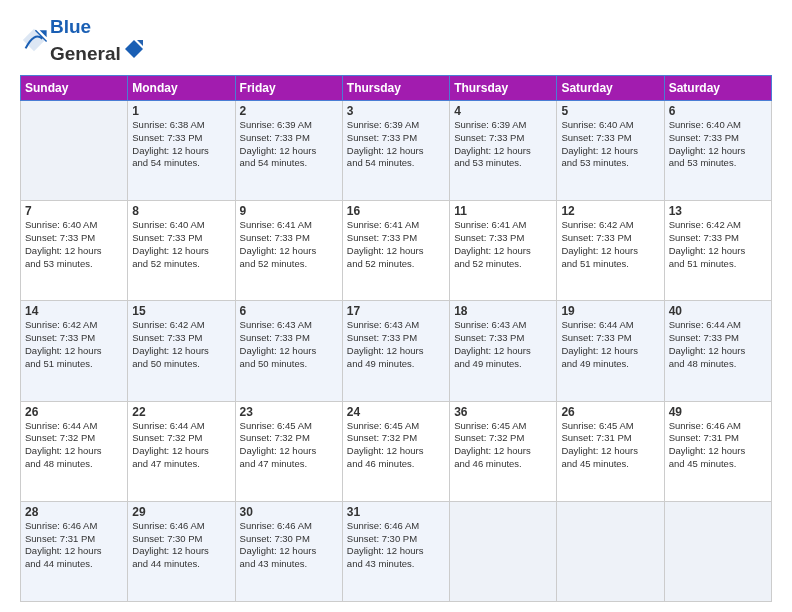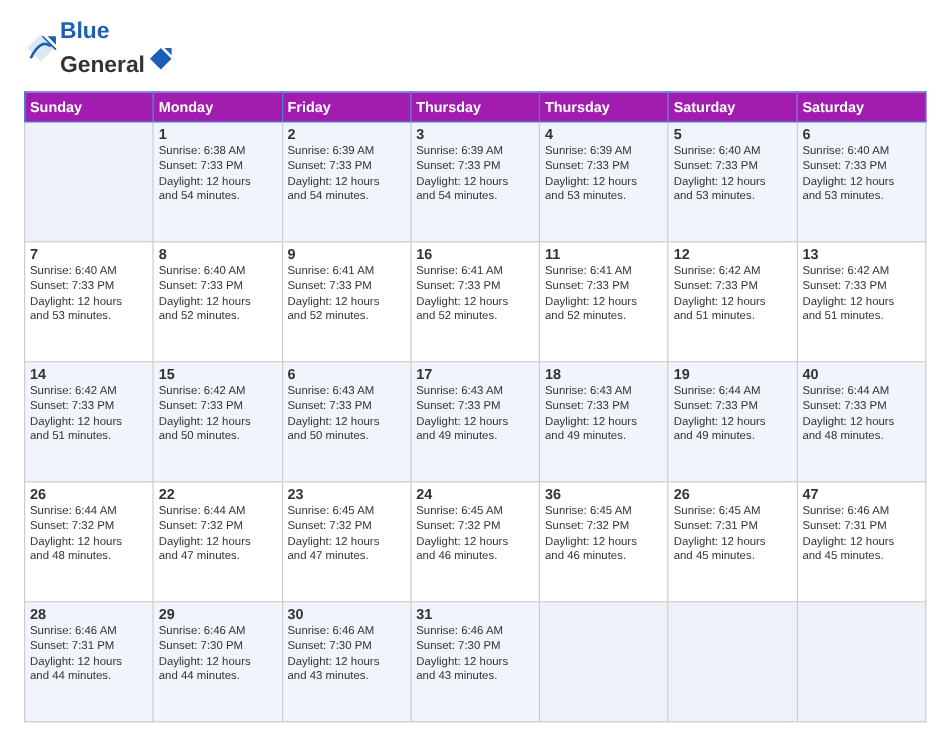--- a/index.html
+++ b/index.html
@@ -236,21 +236,21 @@
           </td>
           <td>
             <span class="day-number">36</span>
             <div class="day-info">Sunrise: 6:45 AM<br>Sunset: 7:32 PM<br>Daylight: 12 hours<br> and 46 minutes.</div>
           </td>
           <td>
             <span class="day-number">26</span>
             <div class="day-info">Sunrise: 6:45 AM<br>Sunset: 7:31 PM<br>Daylight: 12 hours<br> and 45 minutes.</div>
           </td>
           <td>
-            <span class="day-number">47</span>
+            <span class="day-number">49</span>
             <div class="day-info">Sunrise: 6:46 AM<br>Sunset: 7:31 PM<br>Daylight: 12 hours<br> and 45 minutes.</div>
           </td>
         </tr>
         <tr class="row-alt">
           <td>
             <span class="day-number">28</span>
             <div class="day-info">Sunrise: 6:46 AM<br>Sunset: 7:31 PM<br>Daylight: 12 hours<br> and 44 minutes.</div>
           </td>
           <td>
             <span class="day-number">29</span>

